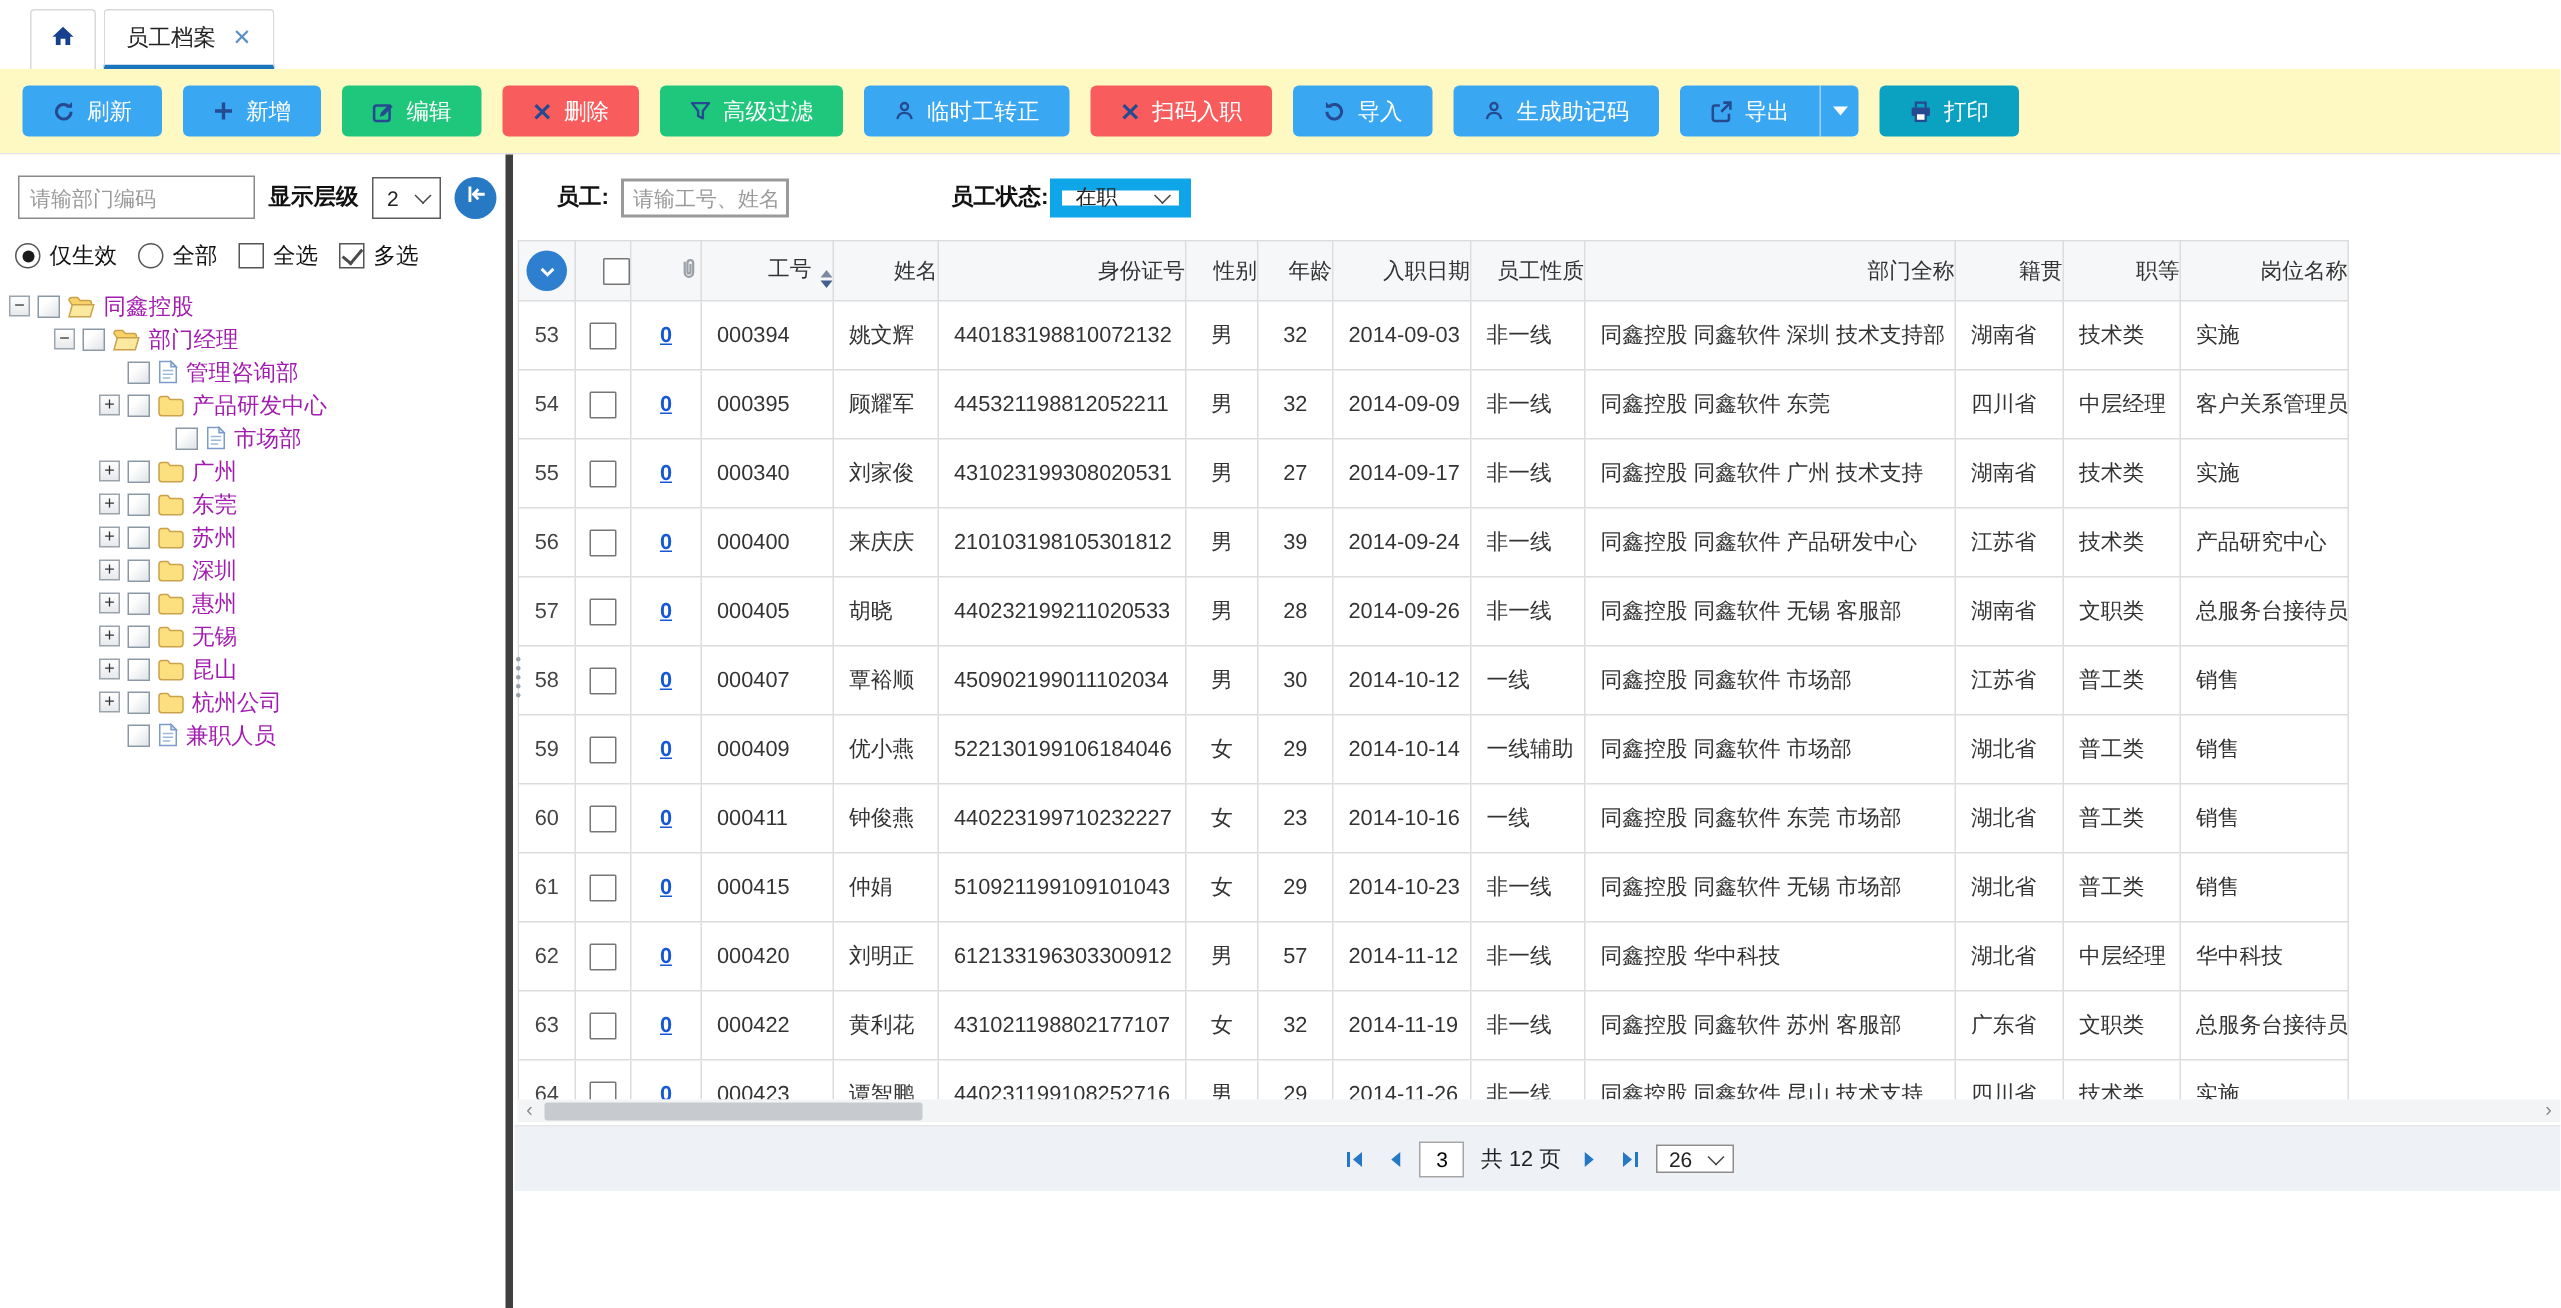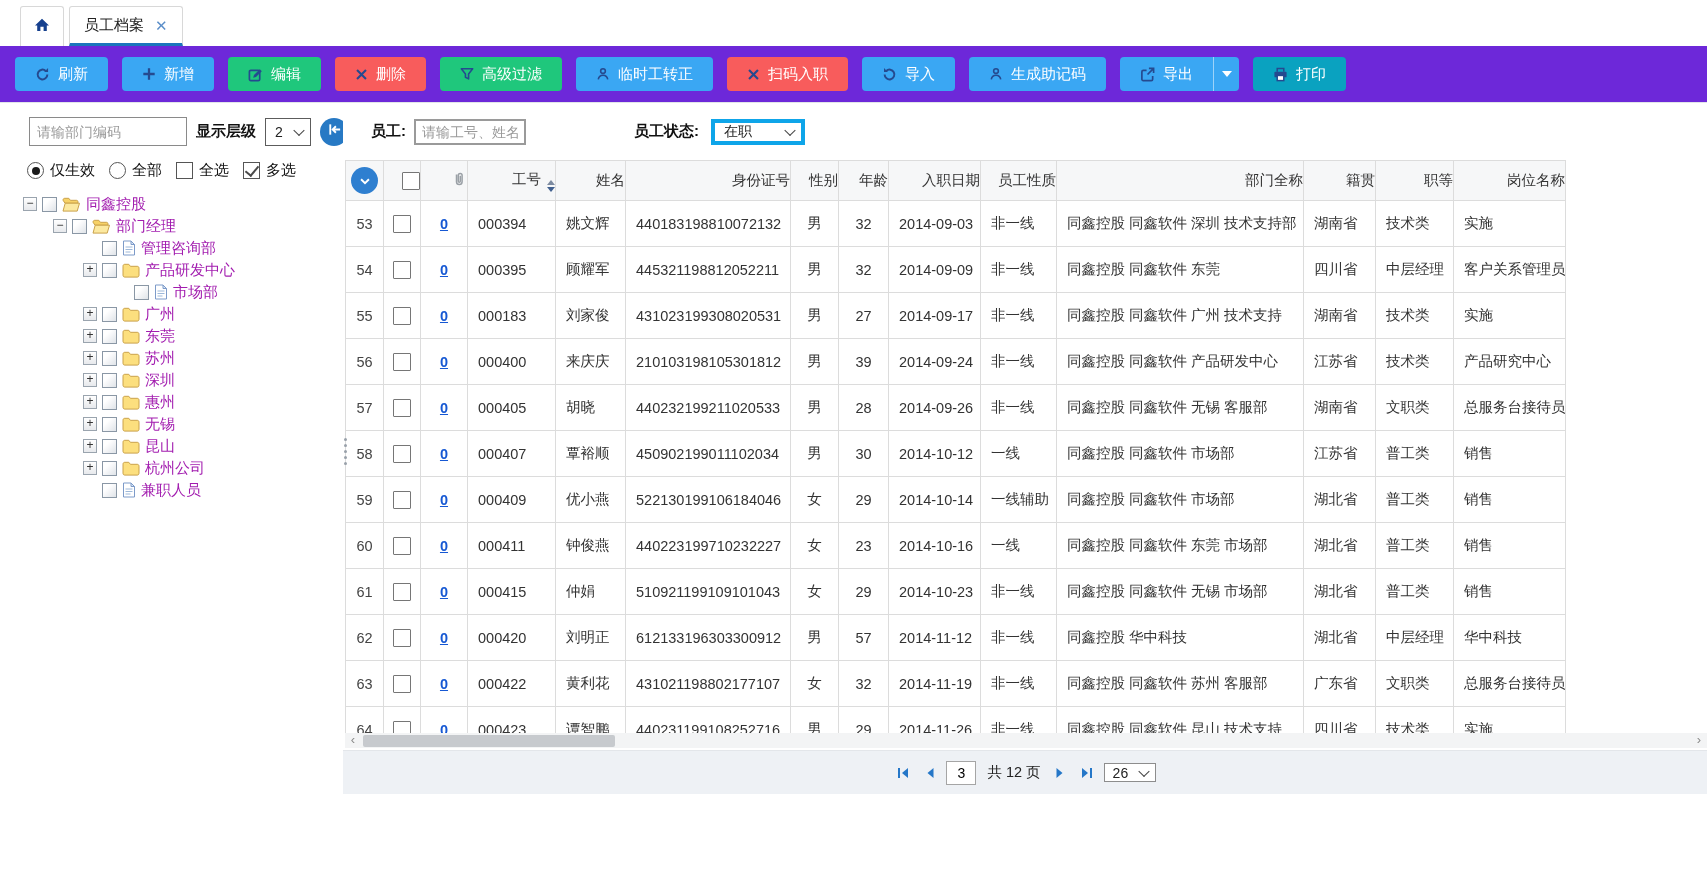--- a/index.html
+++ b/index.html
@@ -7,31 +7,31 @@
   body{position:relative;font-family:"Liberation Sans","DejaVu Sans",sans-serif;background:#fff;color:#222}
 
   
   .tabbar{position:absolute;top:0;left:0;right:0;height:46px;background:#fff;display:flex;align-items:flex-end;padding-left:20px}
   .tab{border:1px solid #d8d8d8;border-bottom:none;background:#fff;height:40px;display:flex;align-items:center;border-radius:3px 3px 0 0;cursor:pointer}
   .tab-home{width:44px;justify-content:center;margin-right:5px}
   .tab-active{padding:0 14px;gap:11px;font-size:15px;border-bottom:3px solid #1b75bc;color:#222}
   .tab-close{color:#5b8ec9;font-size:15px;line-height:1}
 
   
-  .toolbar{position:absolute;top:46px;left:0;right:0;height:57px;background:#6d28d9;border-bottom:1px solid #e1e5e9;display:flex;align-items:center;gap:14px;padding-left:15px}
+  .toolbar{position:absolute;top:46px;left:0;right:0;height:57px;background:#fef9c3;border-bottom:1px solid #e1e5e9;display:flex;align-items:center;gap:14px;padding-left:15px}
   .btn{height:34px;border-radius:4px;display:flex;align-items:center;padding:0 20px;color:#fff;font-size:15px;gap:8px;cursor:pointer;flex:none}
   .btn-blue{background:#3aa7f3}.btn-green{background:#1fc77c}.btn-red{background:#f85c5c}.btn-teal{background:#0aa2c0}
   .bicon{display:flex;align-items:center}
   .bicon svg{display:block}
   .btn-split{padding-right:0}
   .bsplit{width:26px;height:34px;display:flex;align-items:center;justify-content:center;border-left:1px solid rgba(255,255,255,.5);margin-left:12px;cursor:pointer}
   .caret{width:0;height:0;border-left:5px solid transparent;border-right:5px solid transparent;border-top:6px solid #fff}
 
   
-  .sidebar{position:absolute;top:103px;left:17px;width:342px;bottom:0;background:#fff;border-right:1px solid #404040}
+  .sidebar{position:absolute;top:103px;left:0;width:342px;bottom:0;background:#fff;border-right:5px solid #404040}
   .side-controls{display:flex;align-items:center;gap:9px;padding:14px 8px 4px 12px}
   .side-input{width:158px;height:29px;border:1px solid #8a8a8a;font-size:14px;padding:0 7px;color:#333;font-family:inherit}
   input::placeholder{color:#9a9a9a}
   .side-level-label{font-size:15px;font-weight:700;color:#111;flex:none}
   .fake-select{border:1px solid #5c5c5c;height:28px;background:#fff;display:flex;align-items:center;padding:0 22px 0 9px;position:relative;font-size:14px;color:#222;cursor:pointer}
   .fake-select .chev{position:absolute;right:7px;top:50%;width:8px;height:8px;border-right:1.7px solid #444;border-bottom:1.7px solid #444;transform:translateY(-70%) rotate(45deg)}
   .collapse-btn{width:28px;height:28px;border-radius:50%;background:#2779c4;display:flex;align-items:center;justify-content:center;flex:none;cursor:pointer}
   .side-options{display:flex;align-items:center;gap:6px;padding:11px 0 4px 10px;font-size:15px;color:#111}
   .radio{width:17px;height:17px;border:1px solid #555;border-radius:50%;background:#fff;position:relative;flex:none;cursor:pointer}
   .radio.on::after{content:"";position:absolute;inset:3.5px;background:#1a1a1a;border-radius:50%}
@@ -47,21 +47,21 @@
   .tlabel{color:#a21caf;white-space:nowrap}
   .splitter{position:absolute;left:344px;top:438px;display:flex;flex-direction:column;gap:3px;cursor:col-resize;z-index:5}
   .splitter i{width:3px;height:3px;background:#99a1aa;border-radius:50%}
 
   
   .main{position:absolute;left:343px;top:103px;right:0;bottom:0;background:#fff}
   .filter-row{position:absolute;top:0;left:0;right:0;height:57px;display:flex;align-items:center;padding-left:28px}
   .flabel{font-weight:700;font-size:15px;color:#111}
   .emp-input{width:112px;height:26px;border:2px solid #9a9a9a;font-size:14px;padding:0 6px;margin-left:8px;font-family:inherit}
   .flabel2{margin-left:108px}
-  .status-select{margin-left:12px;min-width:94px;height:26px;border:4px solid #0ea5e9}
+  .status-select{margin-left:1px;min-width:94px;height:26px;border:8px solid #0ea5e9}
 
   .grid-viewport{position:absolute;top:57px;left:2px;right:0;height:573px;overflow:hidden}
   table{border-collapse:collapse;width:1220px;table-layout:fixed;font-size:14.5px;color:#333}
   th,td{border:1px solid #dcdcdc;overflow:hidden;white-space:nowrap}
   thead th{height:40px;background:#f6f7f8;font-weight:500;color:#333;text-align:right}
   tbody td{height:46px;padding:0 10px}
   td.c{text-align:center;padding:0}
   .seq{color:#444}
   .rowcheck{width:18px;height:18px;border:1px solid #767676;display:inline-block;background:#fff;border-radius:1px;vertical-align:middle;cursor:pointer}
   a.att{color:#1658d3;font-weight:700;text-decoration:underline;cursor:pointer}
@@ -471,21 +471,21 @@
             <td class="">非一线</td>
             <td class="">同鑫控股 同鑫软件 东莞</td>
             <td class="">四川省</td>
             <td class="">中层经理</td>
             <td class="">客户关系管理员</td>
           </tr>
           <tr>
             <td class="c seq">55</td>
             <td class="c"><span class="rowcheck"></span></td>
             <td class="c"><a class="att">0</a></td>
-            <td class="">000183</td>
+            <td class="">000340</td>
             <td class="">刘家俊</td>
             <td class="">431023199308020531</td>
             <td class="c">男</td>
             <td class="c">27</td>
             <td class="">2014-09-17</td>
             <td class="">非一线</td>
             <td class="">同鑫控股 同鑫软件 广州 技术支持</td>
             <td class="">湖南省</td>
             <td class="">技术类</td>
             <td class="">实施</td>

